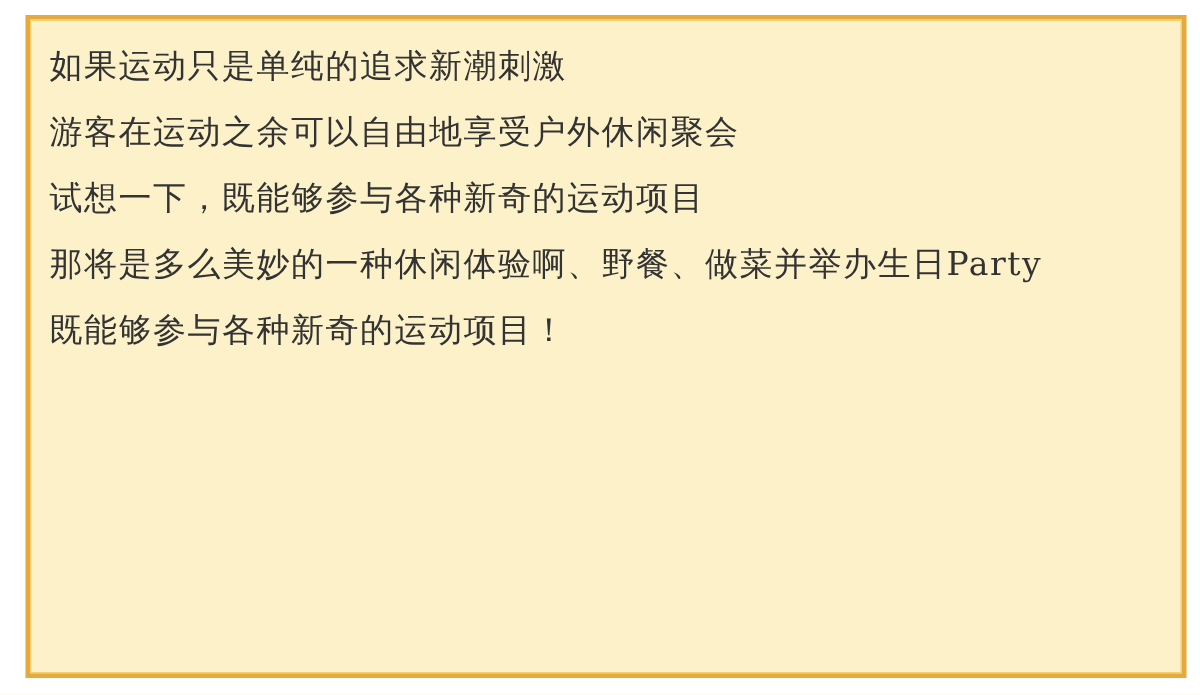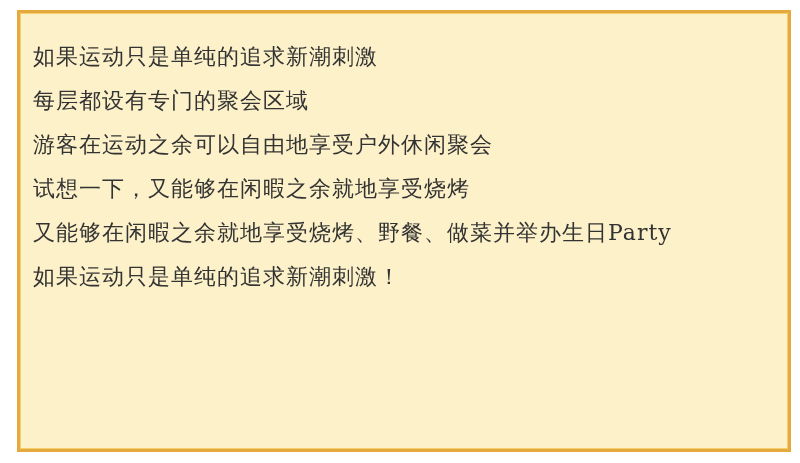--- a/index.html
+++ b/index.html
@@ -13,36 +13,35 @@
   .text-panel {
     position: absolute;
     left: 17px;
     top: 10px;
     width: 774px;
     height: 442px;
     box-sizing: border-box;
     background: #FCF1C9;
     border: 3px solid #E5A93D;
     box-shadow: inset 0 0 0 1px #F3D06B;
-    padding: 22px 12px 0 13px;
+    padding: 10px 12px 0 13px;
   }
   .text-line {
     margin: 0;
     font-family: "DejaVu Serif", "Liberation Serif", serif;
     font-size: 22px;
     line-height: 44px;
     height: 44px;
     color: #333333;
     letter-spacing: 1px;
     white-space: nowrap;
   }
 </style>
 </head>
 <body>
 
 <div class="text-panel">
   <p class="text-line">如果运动只是单纯的追求新潮刺激</p>
-  <p class="text-line">每层都设有专门的聚会区域</p>
   <p class="text-line">游客在运动之余可以自由地享受户外休闲聚会</p>
-  <p class="text-line">试想一下，又能够在闲暇之余就地享受烧烤</p>
-  <p class="text-line">又能够在闲暇之余就地享受烧烤、野餐、做菜并举办生日Party</p>
-  <p class="text-line">如果运动只是单纯的追求新潮刺激！</p>
+  <p class="text-line">试想一下，既能够参与各种新奇的运动项目</p>
+  <p class="text-line">那将是多么美妙的一种休闲体验啊、野餐、做菜并举办生日Party</p>
+  <p class="text-line">既能够参与各种新奇的运动项目！</p>
 </div>
 
 </body></html>

